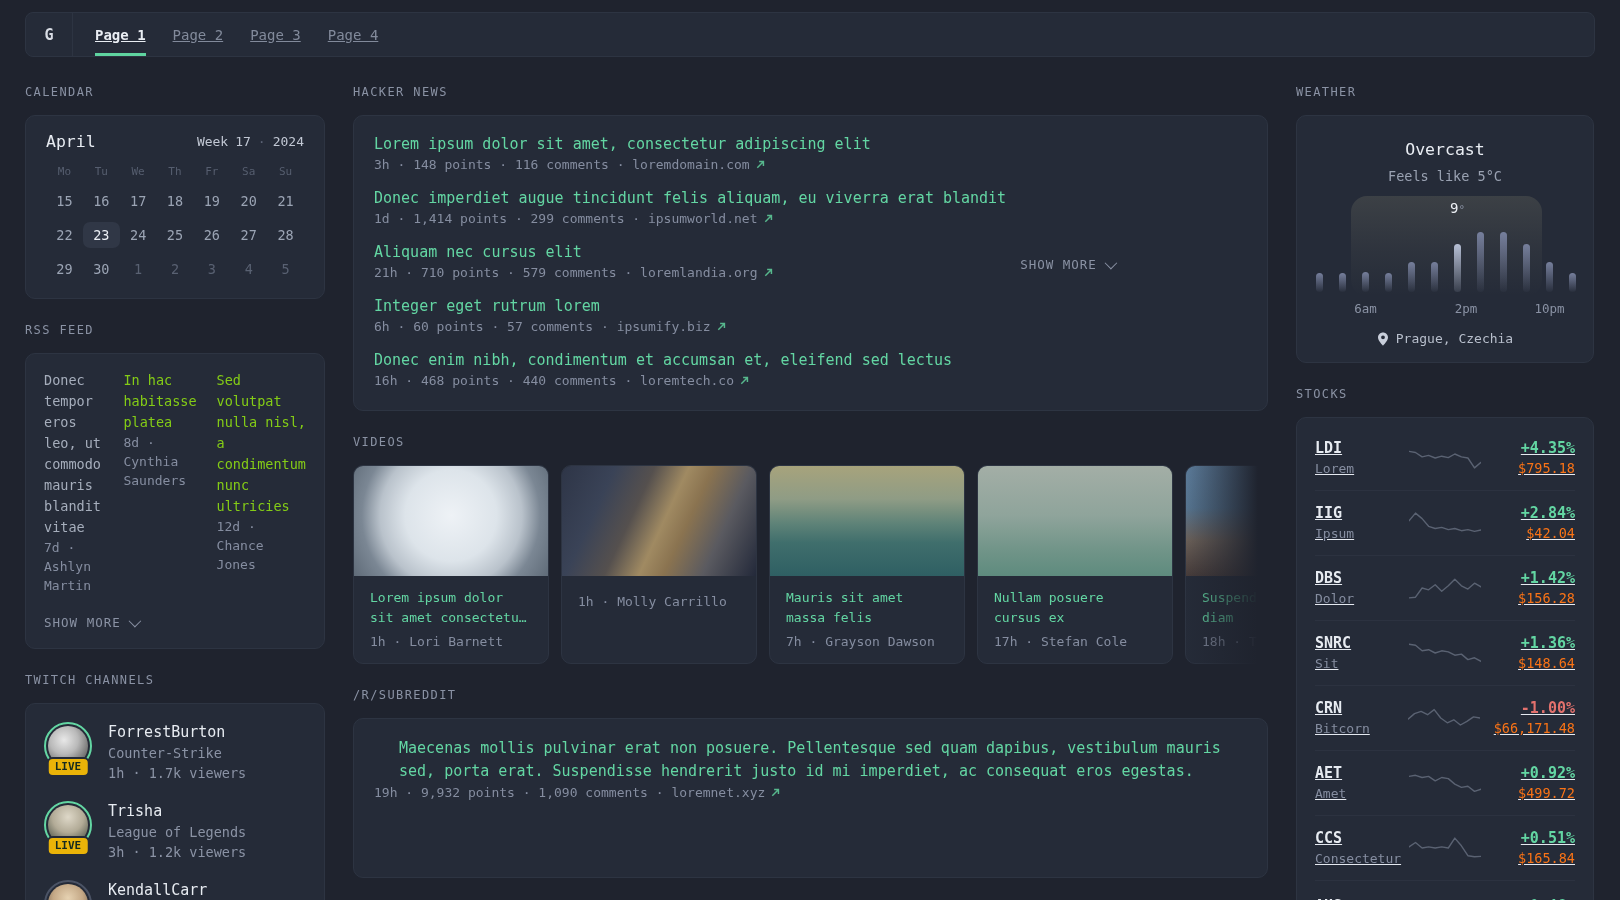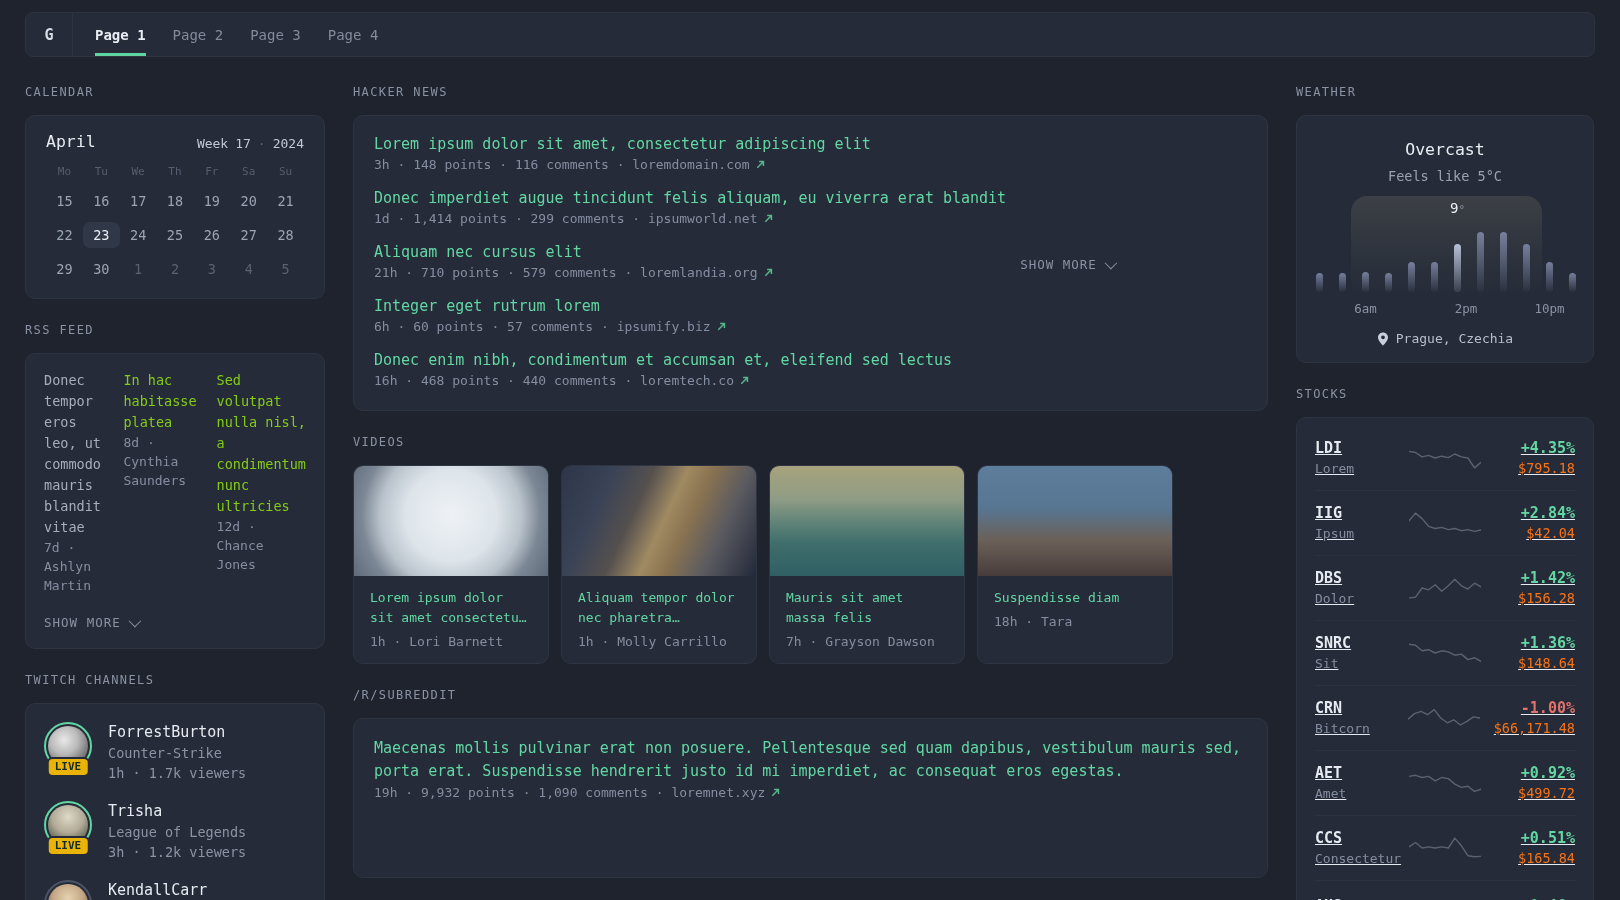--- a/index.html
+++ b/index.html
@@ -18,21 +18,21 @@
     display:flex; align-items:stretch;
   }
   .logo-cell {
     width:47px; display:flex; align-items:center; justify-content:center;
     font-weight:bold; font-size:15px; color:#d9dde5;
     border-right:1px solid #2d3442;
   }
   .tabs { display:flex; align-items:stretch; gap:27px; padding-left:22px; }
   .tab {
     display:flex; align-items:center; font-size:14px; color:#828a9b;
-    border-bottom:3px solid transparent; padding-top:3px; cursor:pointer;
+    border-bottom:3px solid transparent; padding-top:3px; cursor:pointer;text-decoration:underline;
   }
   .tab.active { color:#e9edf3; font-weight:bold; border-bottom-color:#5fd4a0; }
 
   
   .grid {
     display:grid; grid-template-columns:300px 915px 298px; column-gap:28px;
     margin:28px 25px 0;
     align-items:start;
   }
   .col { display:flex; flex-direction:column; gap:24px; }
@@ -48,21 +48,21 @@
   .meta { font-size:13px; color:#858da0; line-height:19px; display:flex; align-items:center; gap:5px; }
 
   .show-more {
     display:flex; align-items:center; gap:8px;
     font-size:12.5px; letter-spacing:1px; color:#8a92a4; cursor:pointer;
   }
   .chev { width:9px; height:9px; border-right:1.6px solid #8a92a4; border-bottom:1.6px solid #8a92a4; transform:rotate(45deg) translateY(-2px); }
 
   
   .cal-card { padding:16px 20px 16px; }
-  .cal-head { display:flex; justify-content:space-between; align-items:flex-end; margin-bottom:14px; }
+  .cal-head { display:flex; justify-content:space-between; align-items:center; margin-bottom:14px; }
   .cal-month { font-size:16.5px; color:#e7ebf1; }
   .cal-week { font-size:13px; color:#c2c8d4; display:flex; gap:7px; align-items:baseline; }
   .cal-week .dot { color:#5b6375; }
   .cal-grid { display:grid; grid-template-columns:repeat(7,1fr); row-gap:8px; }
   .cal-dow { font-size:11px; color:#565e6f; text-align:center; margin-bottom:2px; }
   .cal-cell { font-size:13.5px; color:#9ba4b4; text-align:center; line-height:26px; height:26px; }
   .cal-cell.out { color:#596172; }
   .cal-cell.sel { background:#303746; border-radius:7px; color:#e9edf3; }
 
   
@@ -108,21 +108,21 @@
     overflow:hidden; cursor:pointer;
   }
   .video-thumb { height:110px; }
   .video-body { padding:12px 16px 14px; }
   .video-title { font-size:13px; line-height:20px; color:#63d6a3; }
   .video-card:nth-child(5) .video-title { max-width:96px; }
   .video-meta { margin-top:6px; font-size:13px; color:#858da0; }
 
   
   .sub-card { padding:18px 20px 20px; display:flex; flex-direction:column; gap:16px; min-height:160px; }
-  .sub-title { font-size:15px; line-height:23px; color:#63d6a3; cursor:pointer; }
+  .sub-title { font-size:15px; line-height:23px; color:#63d6a3; cursor:pointer;margin-left:25px; }
 
   
   .weather-card { padding:16px 19px 16px; text-align:center; }
   .w-cond { font-size:16.5px; color:#e9edf3; margin-top:6px; line-height:24px; }
   .w-feels { font-size:13.5px; color:#9aa2b2; margin-top:4px; line-height:20px; }
   .w-chart { position:relative; height:88px; margin-top:18px; }
   .w-daylight {
     position:absolute; top:-8px; bottom:-4px; border-radius:16px;
     background:linear-gradient(180deg, rgba(214,208,160,0.13) 0%, rgba(214,208,160,0.05) 55%, rgba(214,208,160,0) 100%);
   }
@@ -351,29 +351,35 @@
               <div class="video-card">
                 <div class="video-thumb" style="background: radial-gradient(circle at 50% 45%, rgb(238, 242, 246) 0%, rgb(221, 228, 234) 40%, rgb(185, 194, 203) 62%, rgb(123, 135, 148) 78%, rgb(95, 107, 120) 100%);"></div>
                 <div class="video-body">
                   <div class="video-title">Lorem ipsum dolor sit amet consectetu…</div>
                   <div class="video-meta">1h · Lori Barnett</div>
                 </div>
               </div>
               <div class="video-card">
                 <div class="video-thumb" style="background: linear-gradient(115deg, rgb(46, 53, 71) 0%, rgb(58, 67, 87) 22%, rgb(85, 80, 78) 38%, rgb(160, 138, 98) 52%, rgb(138, 115, 80) 62%, rgb(90, 90, 96) 78%, rgb(35, 41, 58) 100%);"></div>
                 <div class="video-body">
-                  <div class="video-title">Aliquam tempor dolor nec pharetra…</div>
                   <div class="video-meta">1h · Molly Carrillo</div>
                 </div>
               </div>
               <div class="video-card">
                 <div class="video-thumb" style="background: linear-gradient(rgb(167, 163, 124) 0%, rgb(143, 156, 133) 30%, rgb(95, 131, 120) 52%, rgb(63, 110, 108) 70%, rgb(47, 95, 99) 100%);"></div>
                 <div class="video-body">
                   <div class="video-title">Mauris sit amet massa felis</div>
                   <div class="video-meta">7h · Grayson Dawson</div>
+                </div>
+              </div>
+              <div class="video-card">
+                <div class="video-thumb" style="background: linear-gradient(rgb(163, 174, 166) 0%, rgb(143, 164, 155) 45%, rgb(114, 149, 137) 75%, rgb(94, 139, 126) 100%);"></div>
+                <div class="video-body">
+                  <div class="video-title">Nullam posuere cursus ex</div>
+                  <div class="video-meta">17h · Stefan Cole</div>
                 </div>
               </div>
               <div class="video-card">
                 <div class="video-thumb" style="background: linear-gradient(rgb(93, 125, 156) 0%, rgb(87, 118, 146) 38%, rgb(107, 96, 88) 68%, rgb(71, 60, 58) 100%);"></div>
                 <div class="video-body">
                   <div class="video-title">Suspendisse diam</div>
                   <div class="video-meta">18h · Tara</div>
                 </div>
               </div>
             </div>

